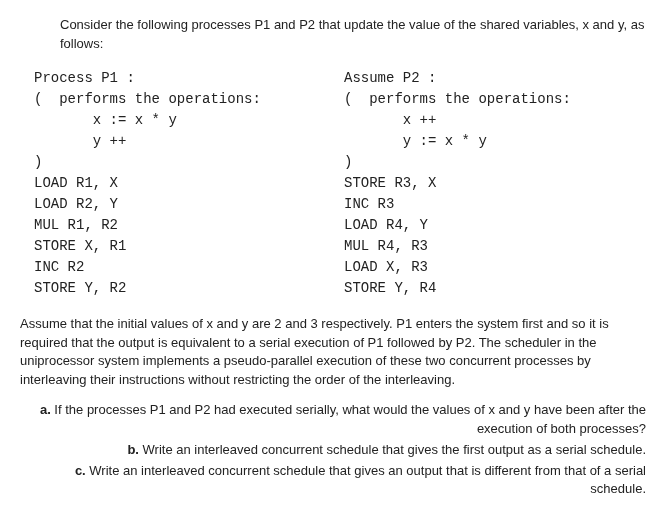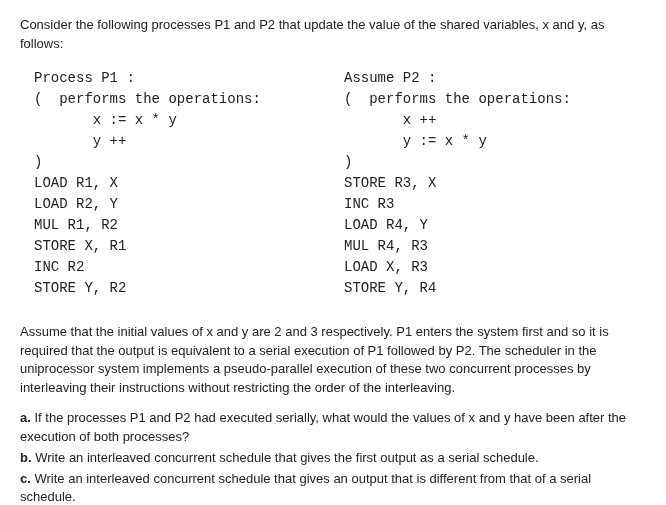--- a/index.html
+++ b/index.html
@@ -8,43 +8,45 @@
     font-family: Verdana, Geneva, sans-serif;
     font-size: 13px;
     color: #222;
     background: #fff;
     width: 666px;
     box-sizing: border-box;
     line-height: 1.45;
   }
   .intro {
     margin-bottom: 14px;
+    margin-left: 40px;
   }
   .code-table {
     display: flex;
-    margin-bottom: 24px;
+    margin-bottom: 16px;
   }
   .code-col {
     font-family: "Courier New", Courier, monospace;
     font-size: 14px;
     white-space: pre;
     line-height: 1.5;
   }
   .code-col.left {
     width: 310px;
     padding-left: 14px;
   }
   .code-col.right {
     padding-left: 0;
   }
   .para {
     margin-bottom: 11px;
   }
   .q {
     margin-bottom: 2px;
+    text-align: right;
   }
   .q b {
     font-weight: bold;
   }
 </style>
 </head>
 <body>
 
 <div class="intro">Consider the following processes P1 and P2 that update the value of the shared variables, x and y, as follows:</div>
 

